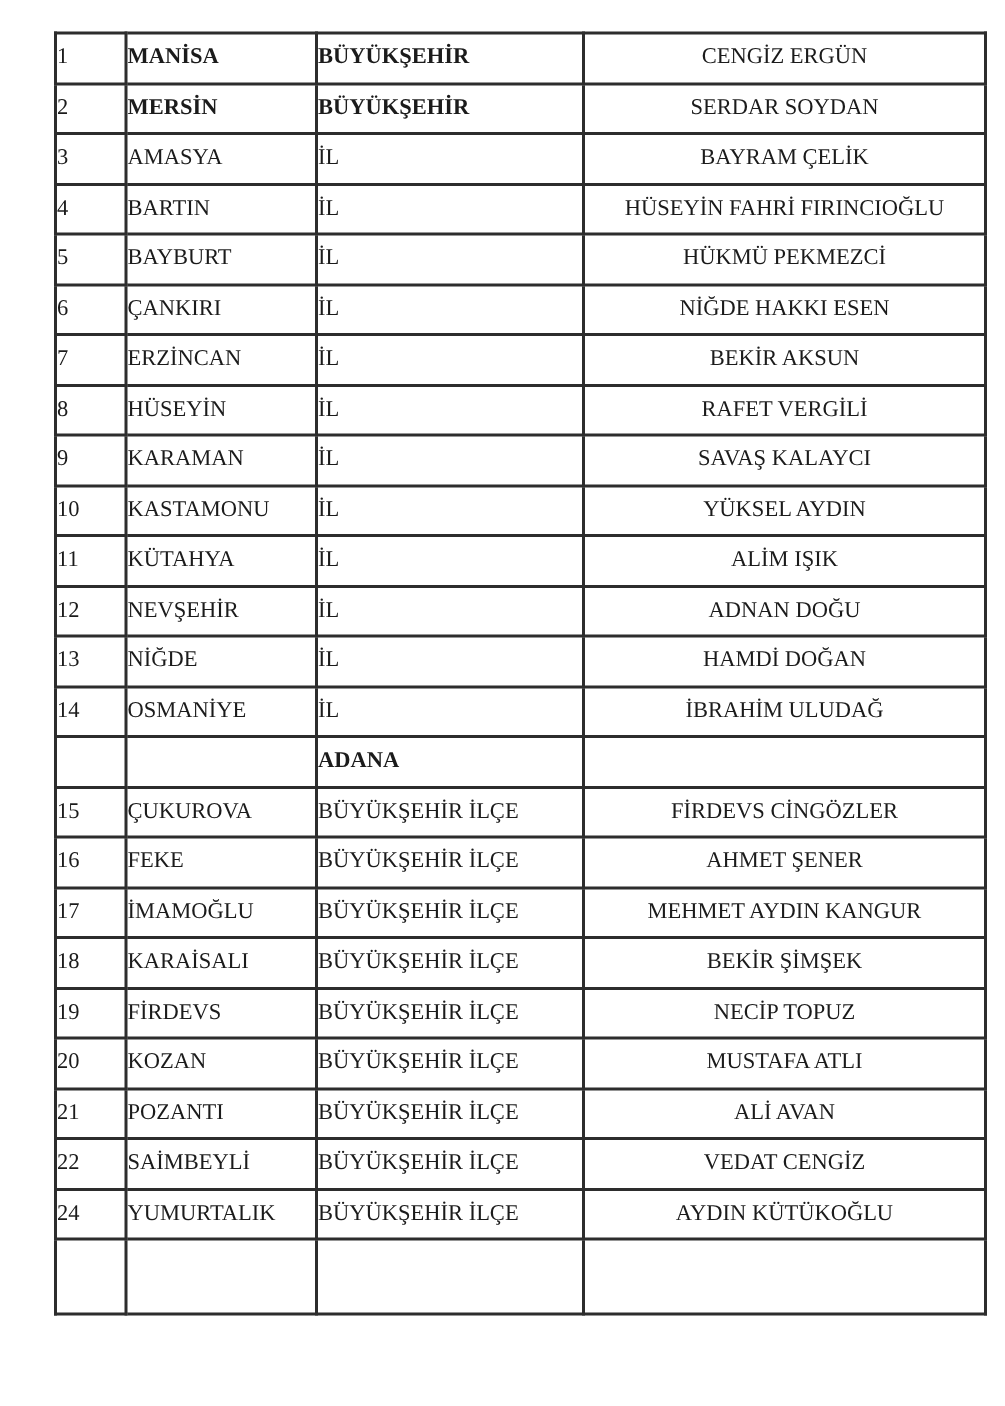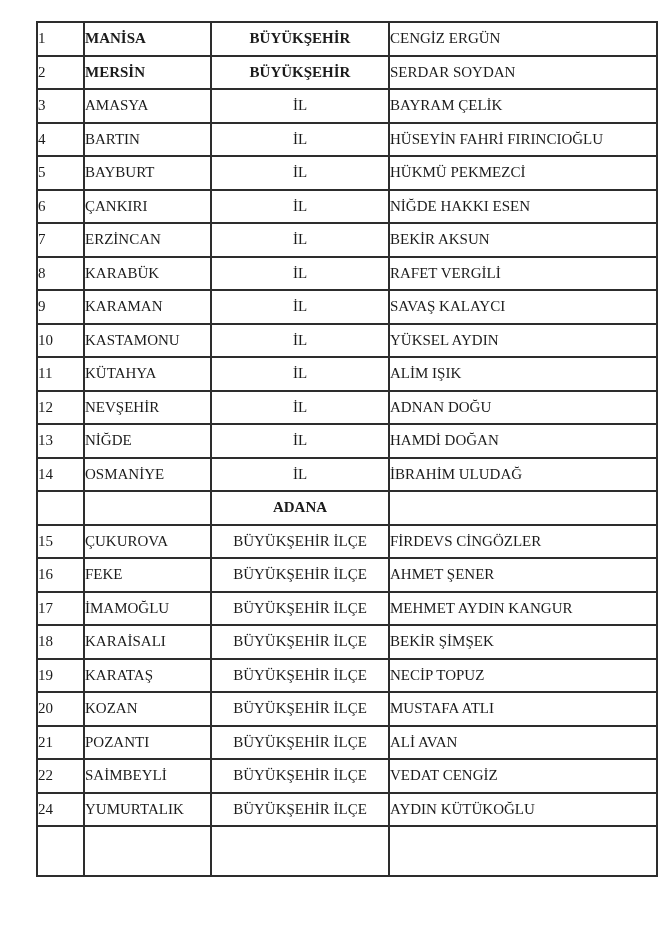--- a/index.html
+++ b/index.html
@@ -28,22 +28,22 @@
     height: 31.5px;
     font-size: 15px;
     color: #1b1b1b;
     vertical-align: middle;
     padding: 0;
     overflow: hidden;
     white-space: nowrap;
   }
   td.c-num    { padding-left: 9px;  }
   td.c-place  { padding-left: 10px; margin-left: 12px; }
-  td.c-type   { text-align: center; }
-  td.c-person { padding-left: 10px; }
+  td.c-type   { }
+  td.c-person { padding-left: 10px; text-align: center; }
   .b { font-weight: bold; }
   tr.empty-row td { height: 48px; }
 </style>
 </head>
 <body>
 
 <div class="sheet">
   <table class="doc-table">
     <colgroup>
       <col style="width:47px">
@@ -89,21 +89,21 @@
           <td class="c-person">NİĞDE HAKKI ESEN</td>
         </tr>
         <tr>
           <td class="c-num">7</td>
           <td class="c-place">ERZİNCAN</td>
           <td class="c-type">İL</td>
           <td class="c-person">BEKİR AKSUN</td>
         </tr>
         <tr>
           <td class="c-num">8</td>
-          <td class="c-place">KARABÜK</td>
+          <td class="c-place">HÜSEYİN</td>
           <td class="c-type">İL</td>
           <td class="c-person">RAFET VERGİLİ</td>
         </tr>
         <tr>
           <td class="c-num">9</td>
           <td class="c-place">KARAMAN</td>
           <td class="c-type">İL</td>
           <td class="c-person">SAVAŞ KALAYCI</td>
         </tr>
         <tr>
@@ -161,21 +161,21 @@
           <td class="c-person">MEHMET AYDIN KANGUR</td>
         </tr>
         <tr>
           <td class="c-num">18</td>
           <td class="c-place">KARAİSALI</td>
           <td class="c-type">BÜYÜKŞEHİR İLÇE</td>
           <td class="c-person">BEKİR ŞİMŞEK</td>
         </tr>
         <tr>
           <td class="c-num">19</td>
-          <td class="c-place">KARATAŞ</td>
+          <td class="c-place">FİRDEVS</td>
           <td class="c-type">BÜYÜKŞEHİR İLÇE</td>
           <td class="c-person">NECİP TOPUZ</td>
         </tr>
         <tr>
           <td class="c-num">20</td>
           <td class="c-place">KOZAN</td>
           <td class="c-type">BÜYÜKŞEHİR İLÇE</td>
           <td class="c-person">MUSTAFA ATLI</td>
         </tr>
         <tr>

